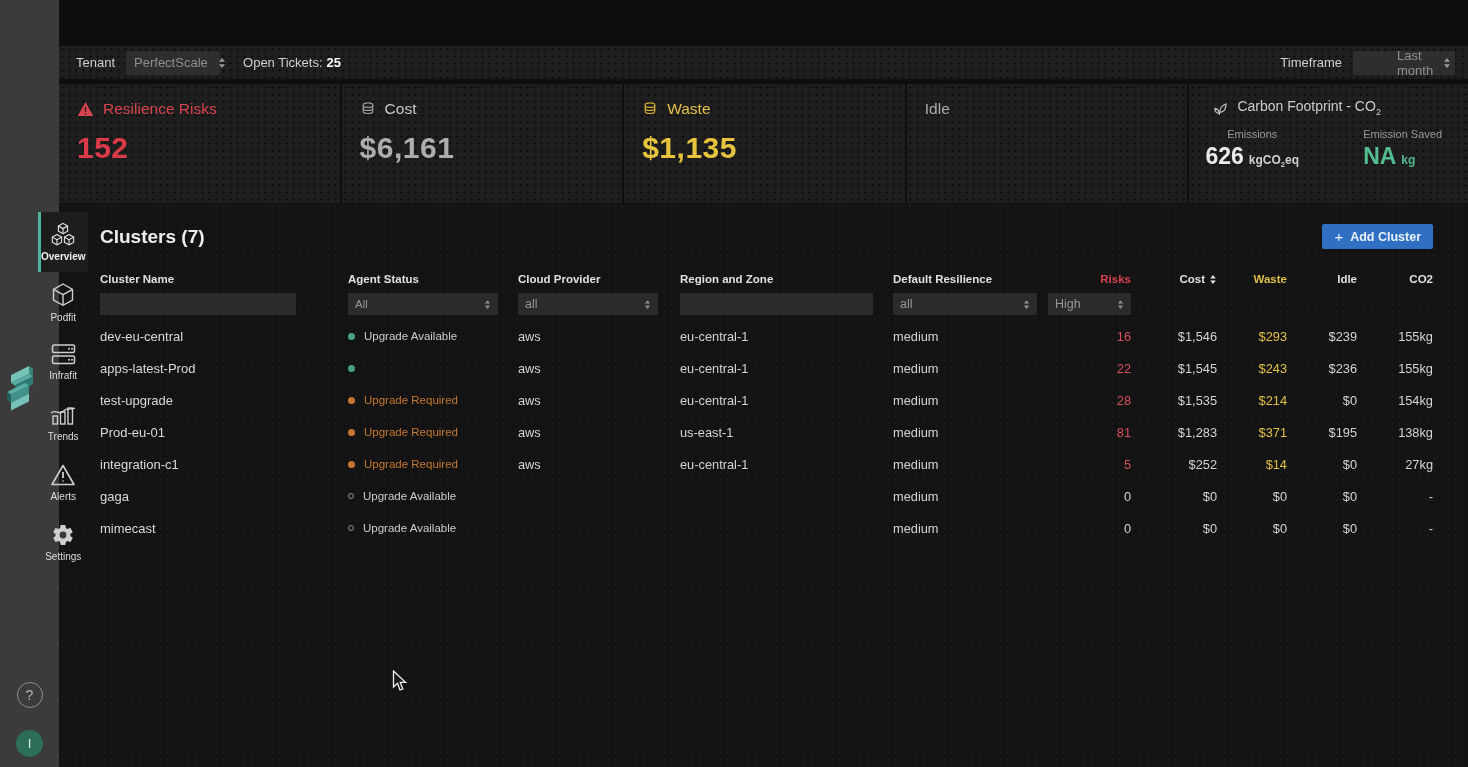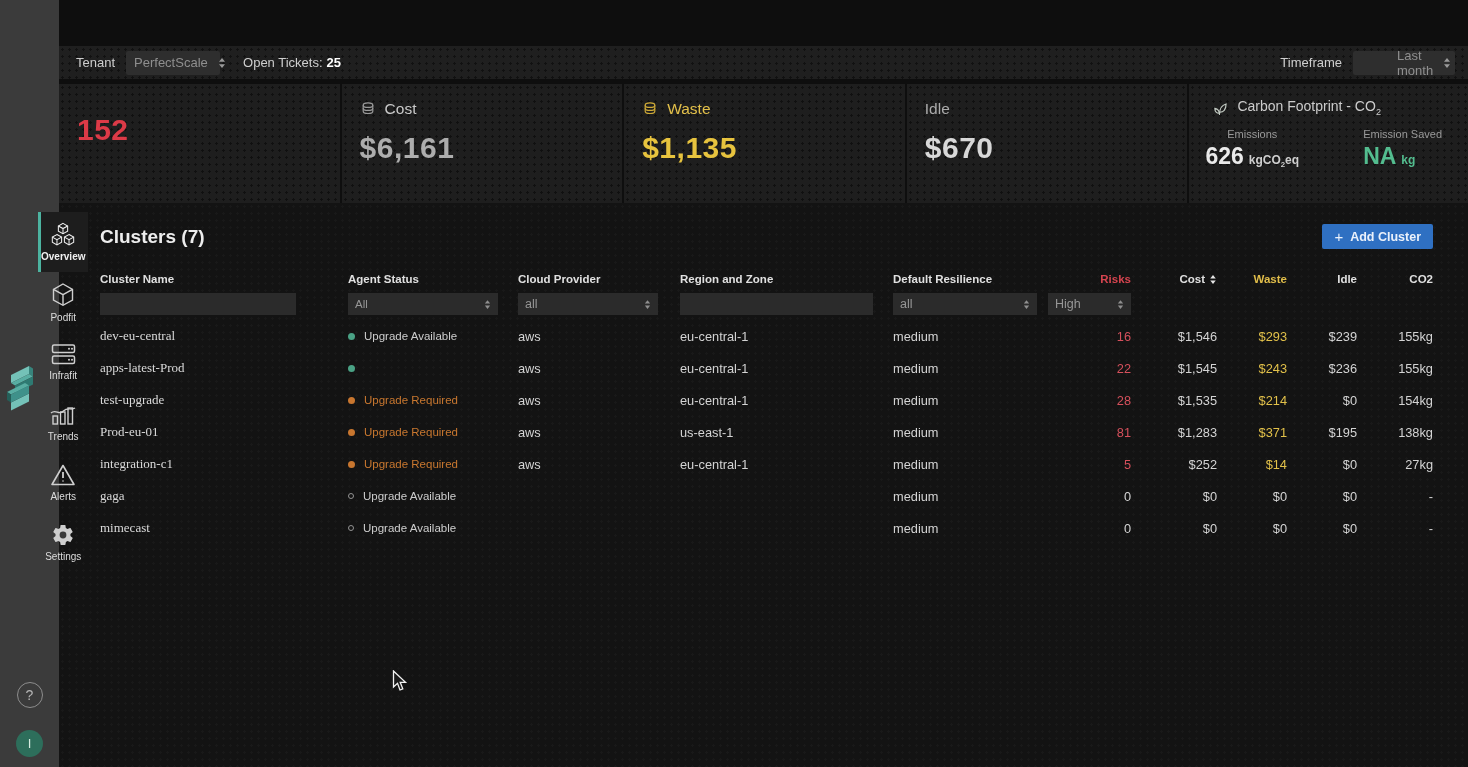--- a/index.html
+++ b/index.html
@@ -84,21 +84,21 @@
   .fld { height:22px; background:#2b2b2b; border:none; outline:none; color:#bdbdbd;
     font-size:12.5px; padding:0 8px; font-family:inherit; }
   .fld.name { width:196px; } .fld.region { width:193px; }
   .fsel { height:22px; background:#2b2b2b; color:#979797; font-size:12.5px; display:flex;
     align-items:center; justify-content:space-between; padding:0 7px; cursor:pointer; }
   .fsel.agent { width:150px; } .fsel.cloud { width:140px; } .fsel.resil { width:144px; }
   .fsel.risks { width:83px; justify-self:end; }
 
   #rows { margin-top:5px; }
   .trow { height:32px; font-size:12.8px; color:#d4d4d4; cursor:pointer; }
-  .trow .c-name { font-size:13px; color:#dadada;font-family:Liberation Serif, serif; }
+  .trow .c-name { font-size:13px; color:#dadada; }
   .trow .right { text-align:right; }
   .trow .red { color:#d6505c; }
   .trow .yellow { color:#e2c14a; }
   .agent { display:flex; align-items:center; gap:9px; font-size:11.5px; }
   .dot { width:7px; height:7px; border-radius:50%; flex-shrink:0; }
   .dot.ok { background:#4aa285; }
   .dot.warn { background:#c8762f; }
   .dot.off { background:transparent; border:1.3px solid #929292; width:6px; height:6px; }
   .atext.ok, .atext.off { color:#cdcdcd; }
   .atext.warn { color:#c8772f; }
@@ -226,20 +226,28 @@
           <g fill="#9a9a9a">
               <path d="M4 1 7 4.8H1Z"></path>
               <path d="M4 11 1 7.2h6z"></path>
             </g>
         </svg>
       </div>
     </header>
 
     <div class="cards">
       <div class="card dots-dark">
+        <div class="card-title red">
+          <svg width="17" height="16" viewBox="0 0 24 22">
+            <path d="M12 1 L23 21 H1 Z" fill="#d8444f"></path>
+            <rect x="11" y="8" width="2" height="7" fill="#27181b"></rect>
+            <rect x="11" y="17" width="2" height="2" fill="#27181b"></rect>
+          </svg>
+          <span>Resilience Risks</span>
+        </div>
         <div class="card-value v-red">152</div>
       </div>
 
       <div class="card dots-dark">
         <div class="card-title gray" style="color:#c9c9c9;">
           <svg width="16" height="16" viewBox="0 0 20 18" style="color:#9a9a9a;">
             <g fill="none" stroke="currentColor" stroke-width="1.5">
               <ellipse cx="10" cy="4.2" rx="6" ry="2.8"></ellipse>
               <path d="M4 4.2 V8 c0 1.55 2.7 2.8 6 2.8 s6-1.25 6-2.8 V4.2"></path>
               <path d="M4 8 V11.8 c0 1.55 2.7 2.8 6 2.8 s6-1.25 6-2.8 V8"></path>
@@ -261,21 +269,20 @@
           </svg>
           <span>Waste</span>
         </div>
         <div class="card-value v-yellow">$1,135</div>
       </div>
 
       <div class="card dots-dark">
         <div class="card-title dim">
           <span>Idle</span>
         </div>
-        <div class="card-value v-white">$670</div>
       </div>
 
       <div class="card carbon dots-dark">
         <div class="card-title">
           <svg width="17" height="18" viewBox="0 0 22 22">
             <g fill="none" stroke="#c3cbc3" stroke-width="1.5" stroke-linecap="round">
               <path d="M11 20.5 C11 13 13 9 19.5 7.2 C19.5 14.5 16 18 11 17.6"></path>
               <path d="M11 20.5 C11 16.5 9.5 13.8 5 12.8 C5 17 7.3 19.2 11 18.9"></path>
             </g>
           </svg>

